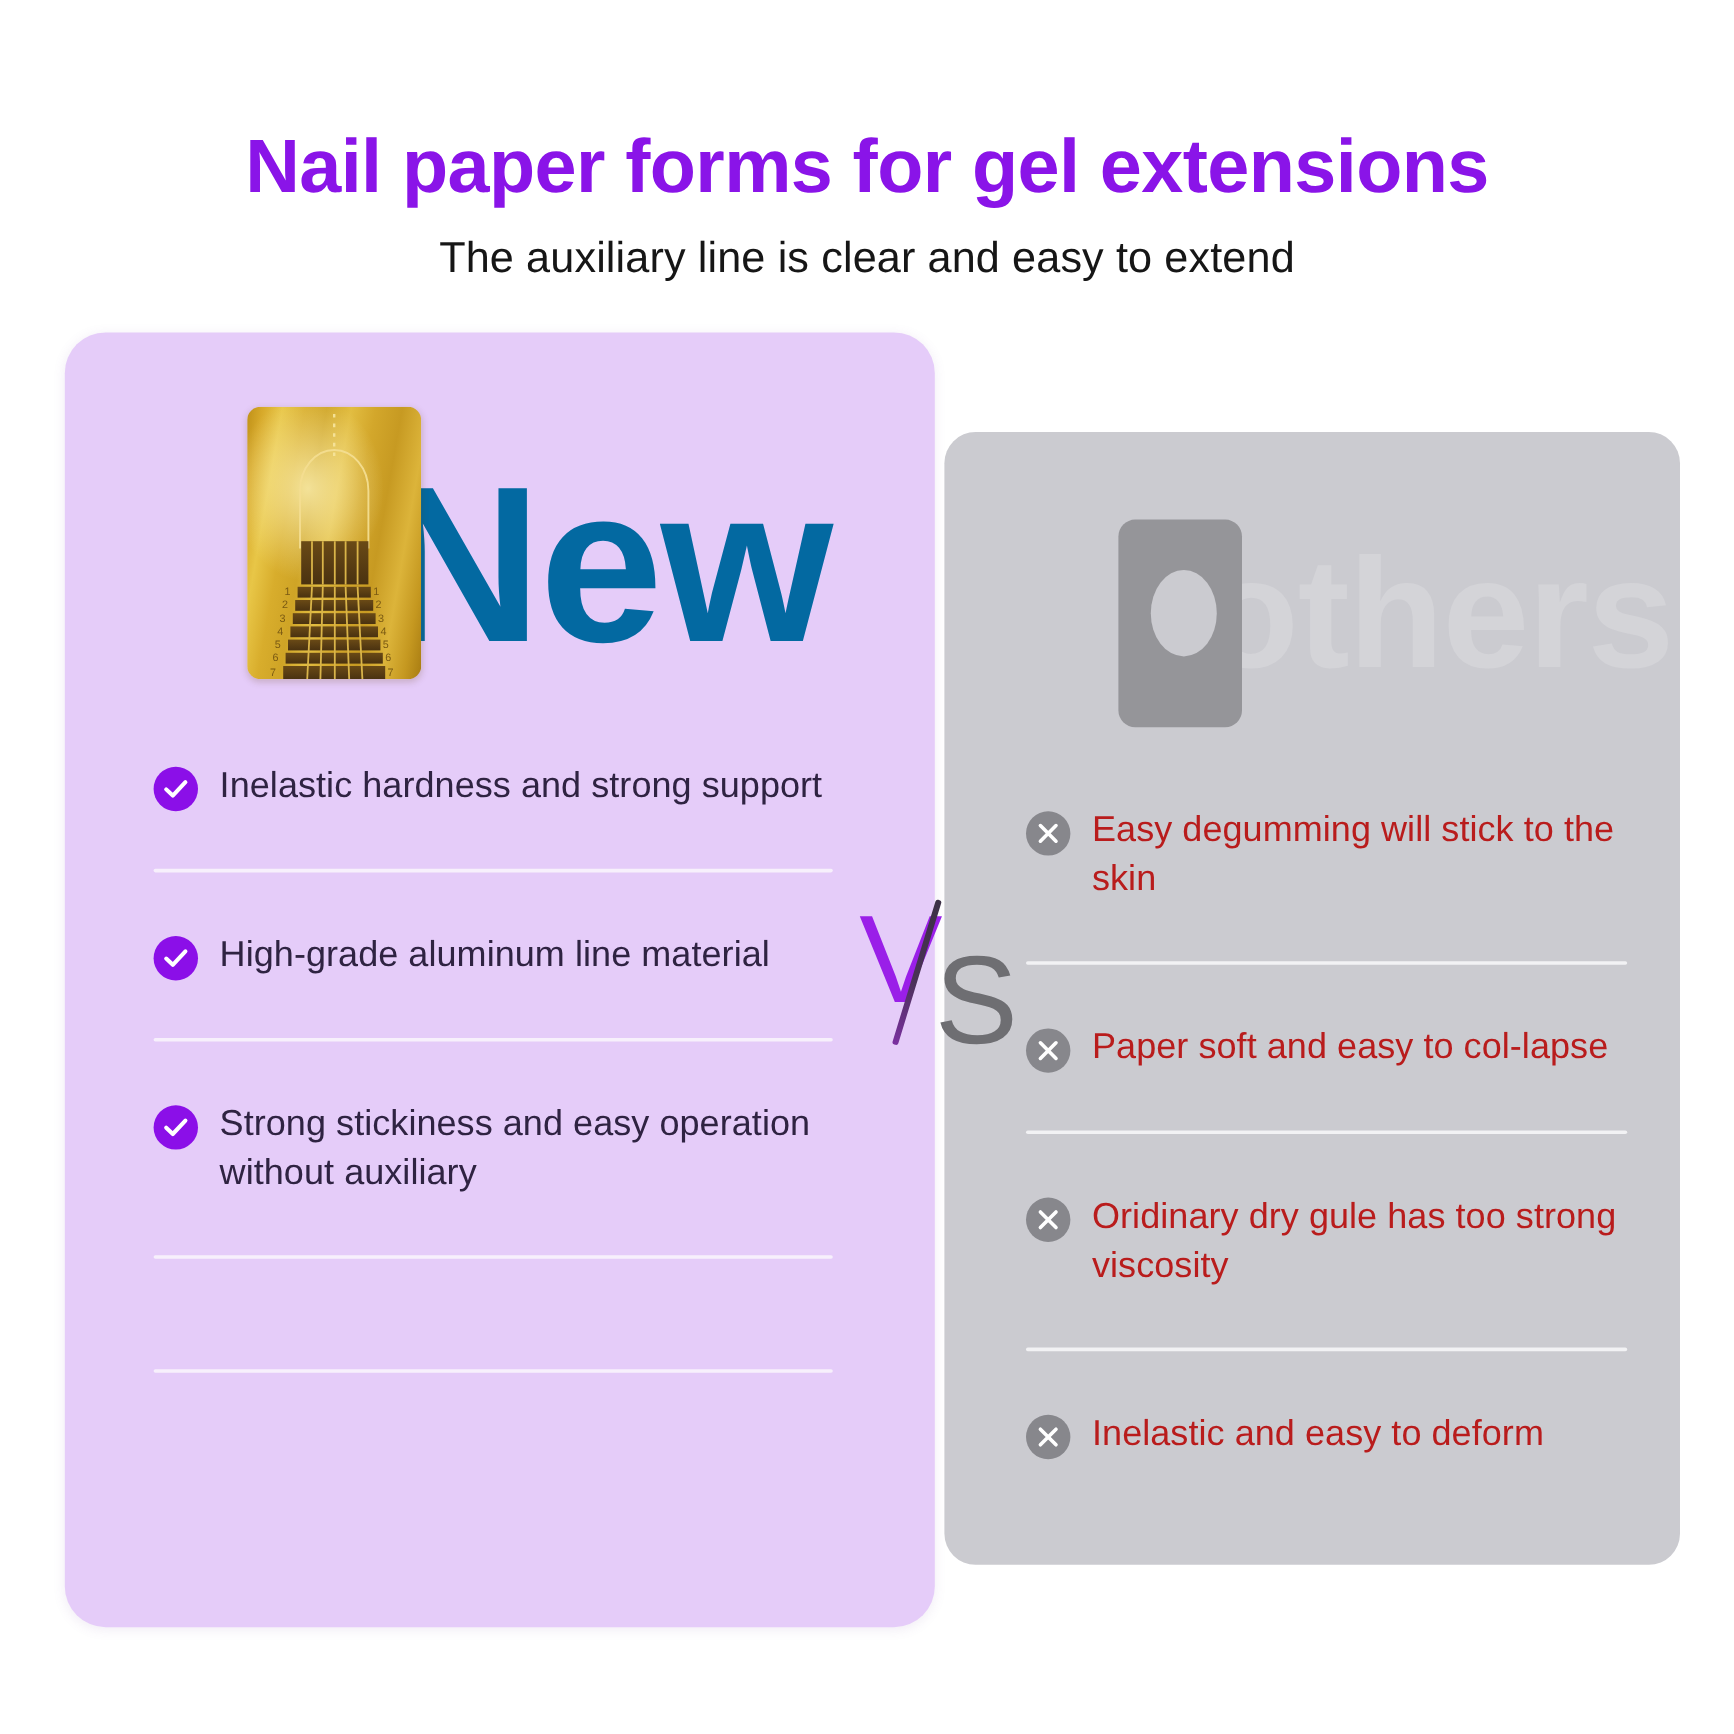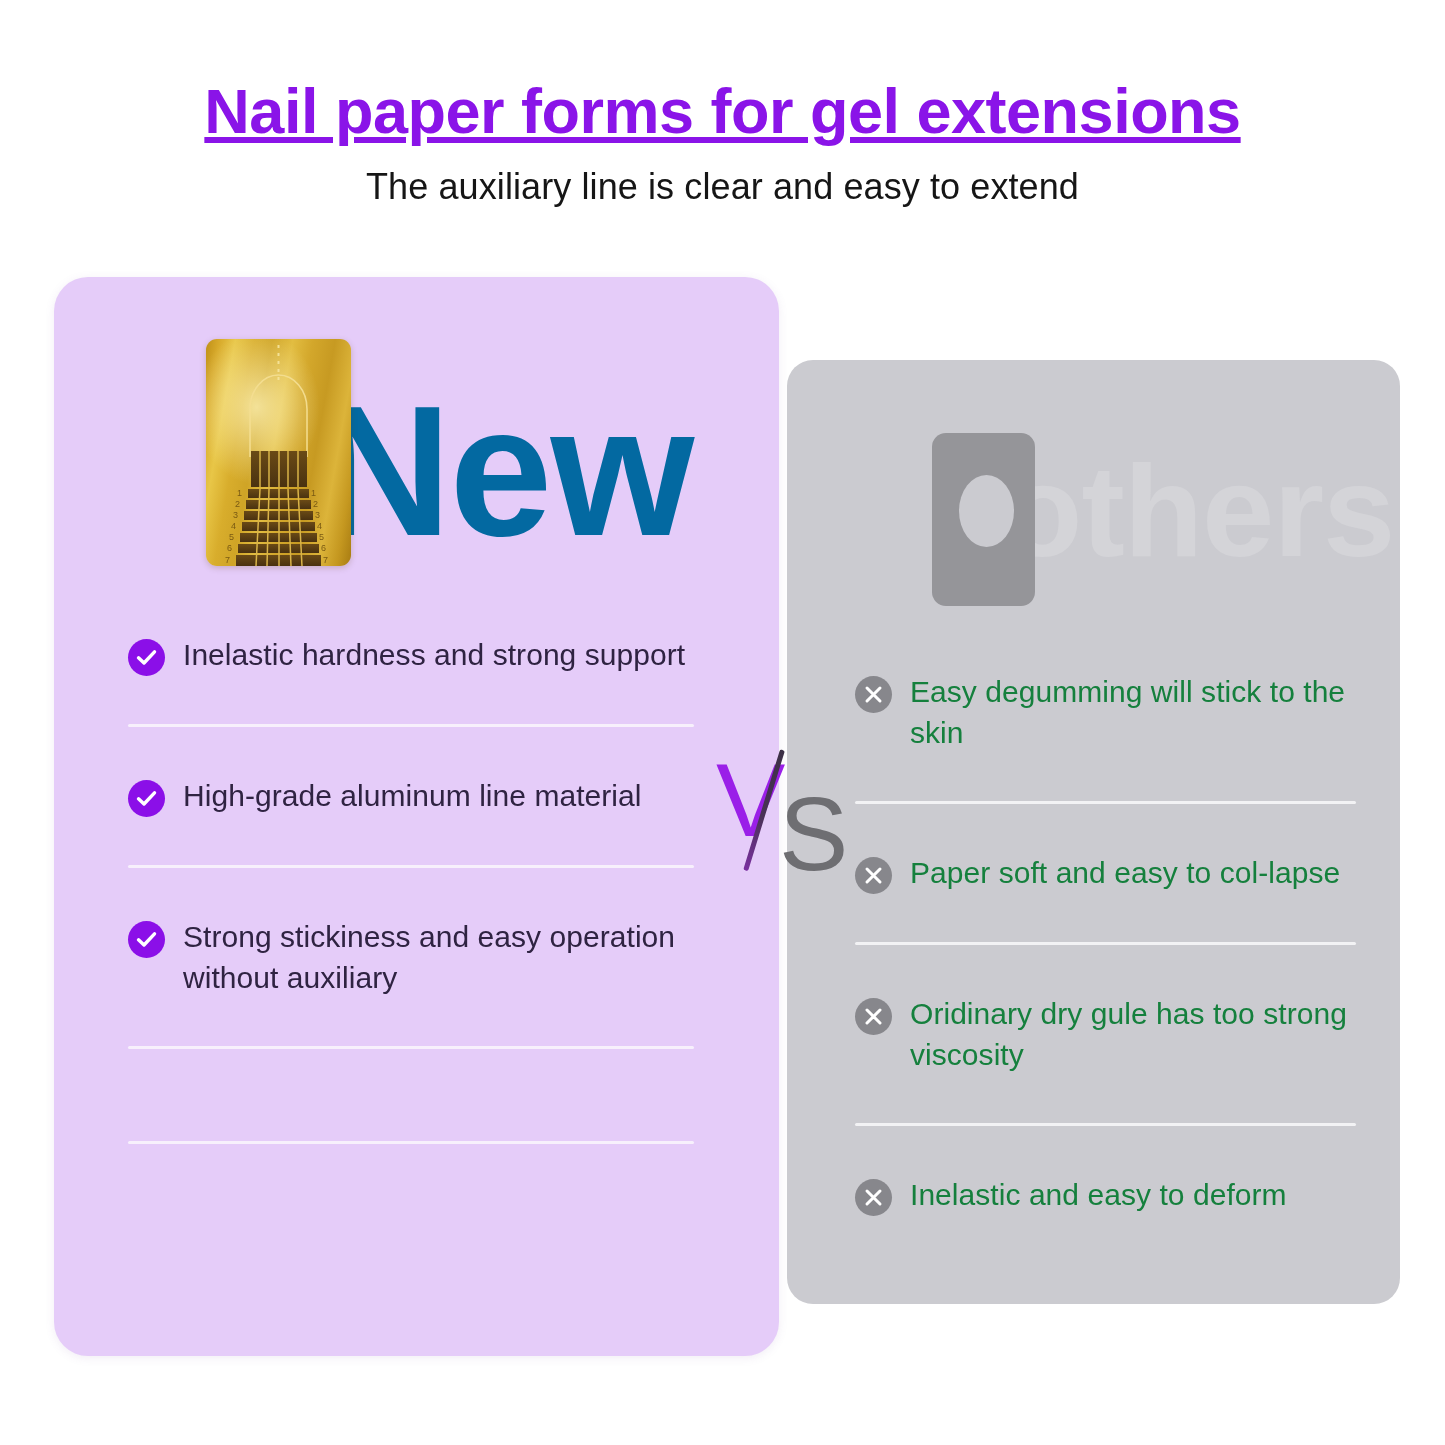--- a/index.html
+++ b/index.html
@@ -7,28 +7,27 @@
     width: 1445px; height: 1445px;
     background: #ffffff;
     font-family: "Liberation Sans", sans-serif;
     overflow: hidden;
   }
   .page { position: relative; width: 1445px; height: 1445px; background: #fff; }
 
   
   .header { position: absolute; top: 0; left: 0; width: 1445px; text-align: center; }
   .title {
-    margin-top: 78px;
+    margin-top: 106px;
     font-size: 63px;
     font-weight: 700;
     letter-spacing: -0.5px;
     color: #8A14E8;
     line-height: 1.05;
     white-space: nowrap;
-    text-decoration: underline;
   }
   .subtitle {
     margin-top: 22px;
     font-size: 36px;
     font-weight: 400;
     color: #161616;
     letter-spacing: 0.1px;
     text-align: center;
   }
 
@@ -153,21 +152,21 @@
   .badge.cross { background: #87878C; }
   .badge svg { position: absolute; left: 0; top: 0; }
 
   .feat-text {
     font-size: 30px;
     line-height: 41px;
     letter-spacing: 0.05px;
     font-weight: 400;
   }
   .list-new .feat-text { color: #2F2342; width: 510px; }
-  .list-others .feat-text { color: #15803d; width: 446px; }
+  .list-others .feat-text { color: #b91c1c; width: 446px; }
 
   .divider { height: 3px; border-radius: 2px; }
   .list-new .divider { background: #F7F0FC; width: 566px; }
   .list-others .divider { background: #F2F2F4; width: 501px; }
 
   
   .gap-a { height: 48px; }
   .gap-b { height: 46px; }
 </style>
 </head>

